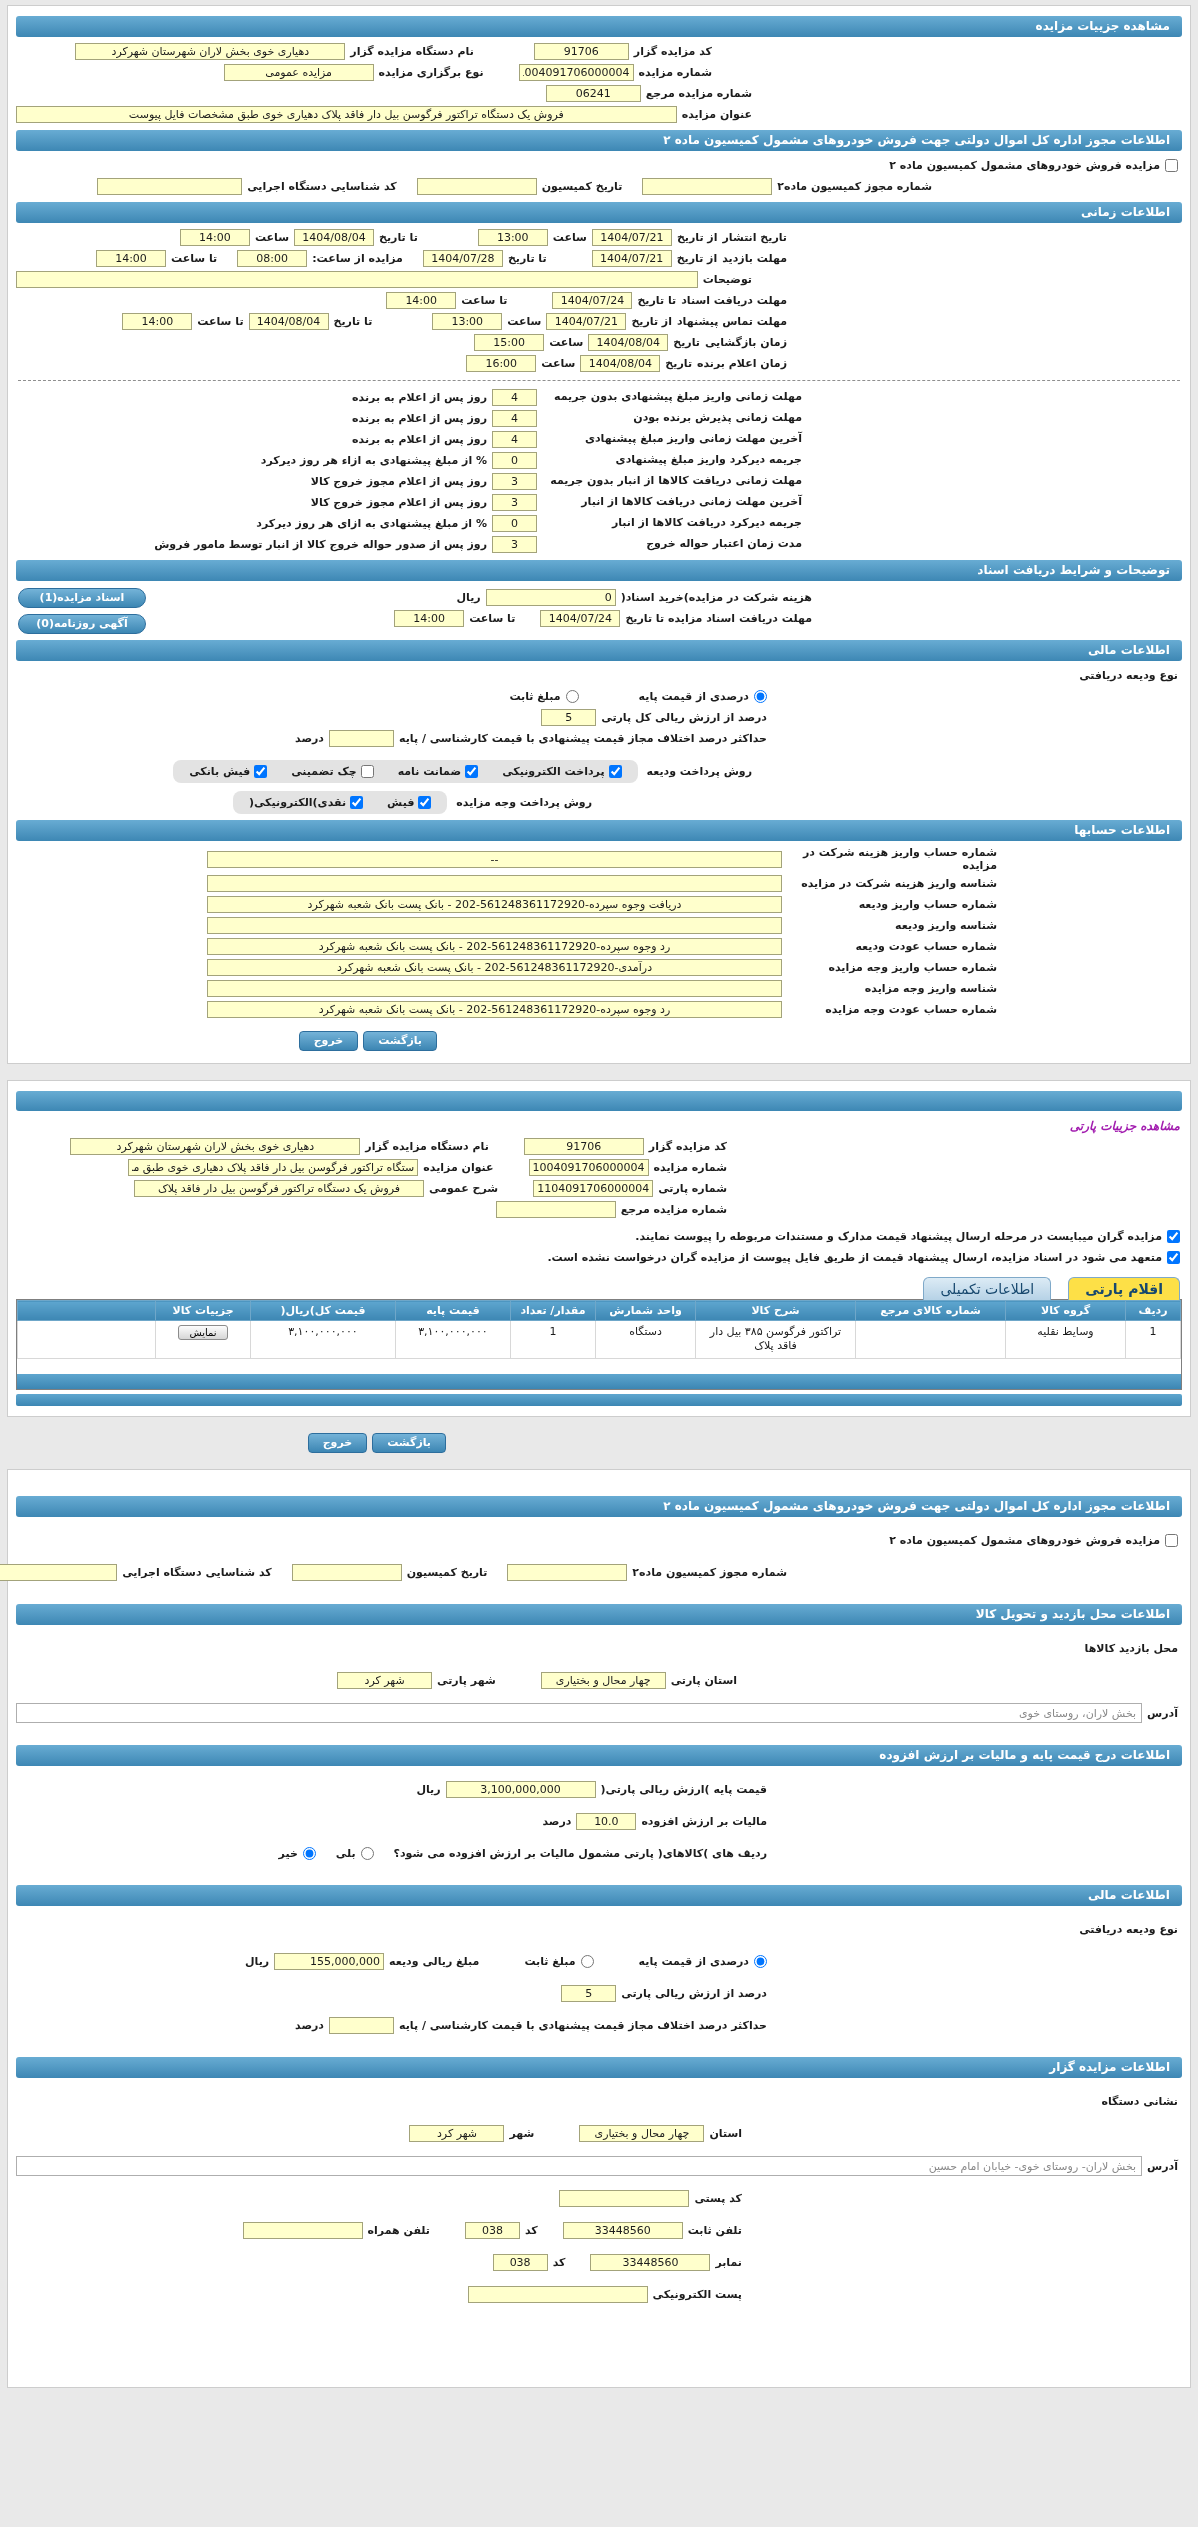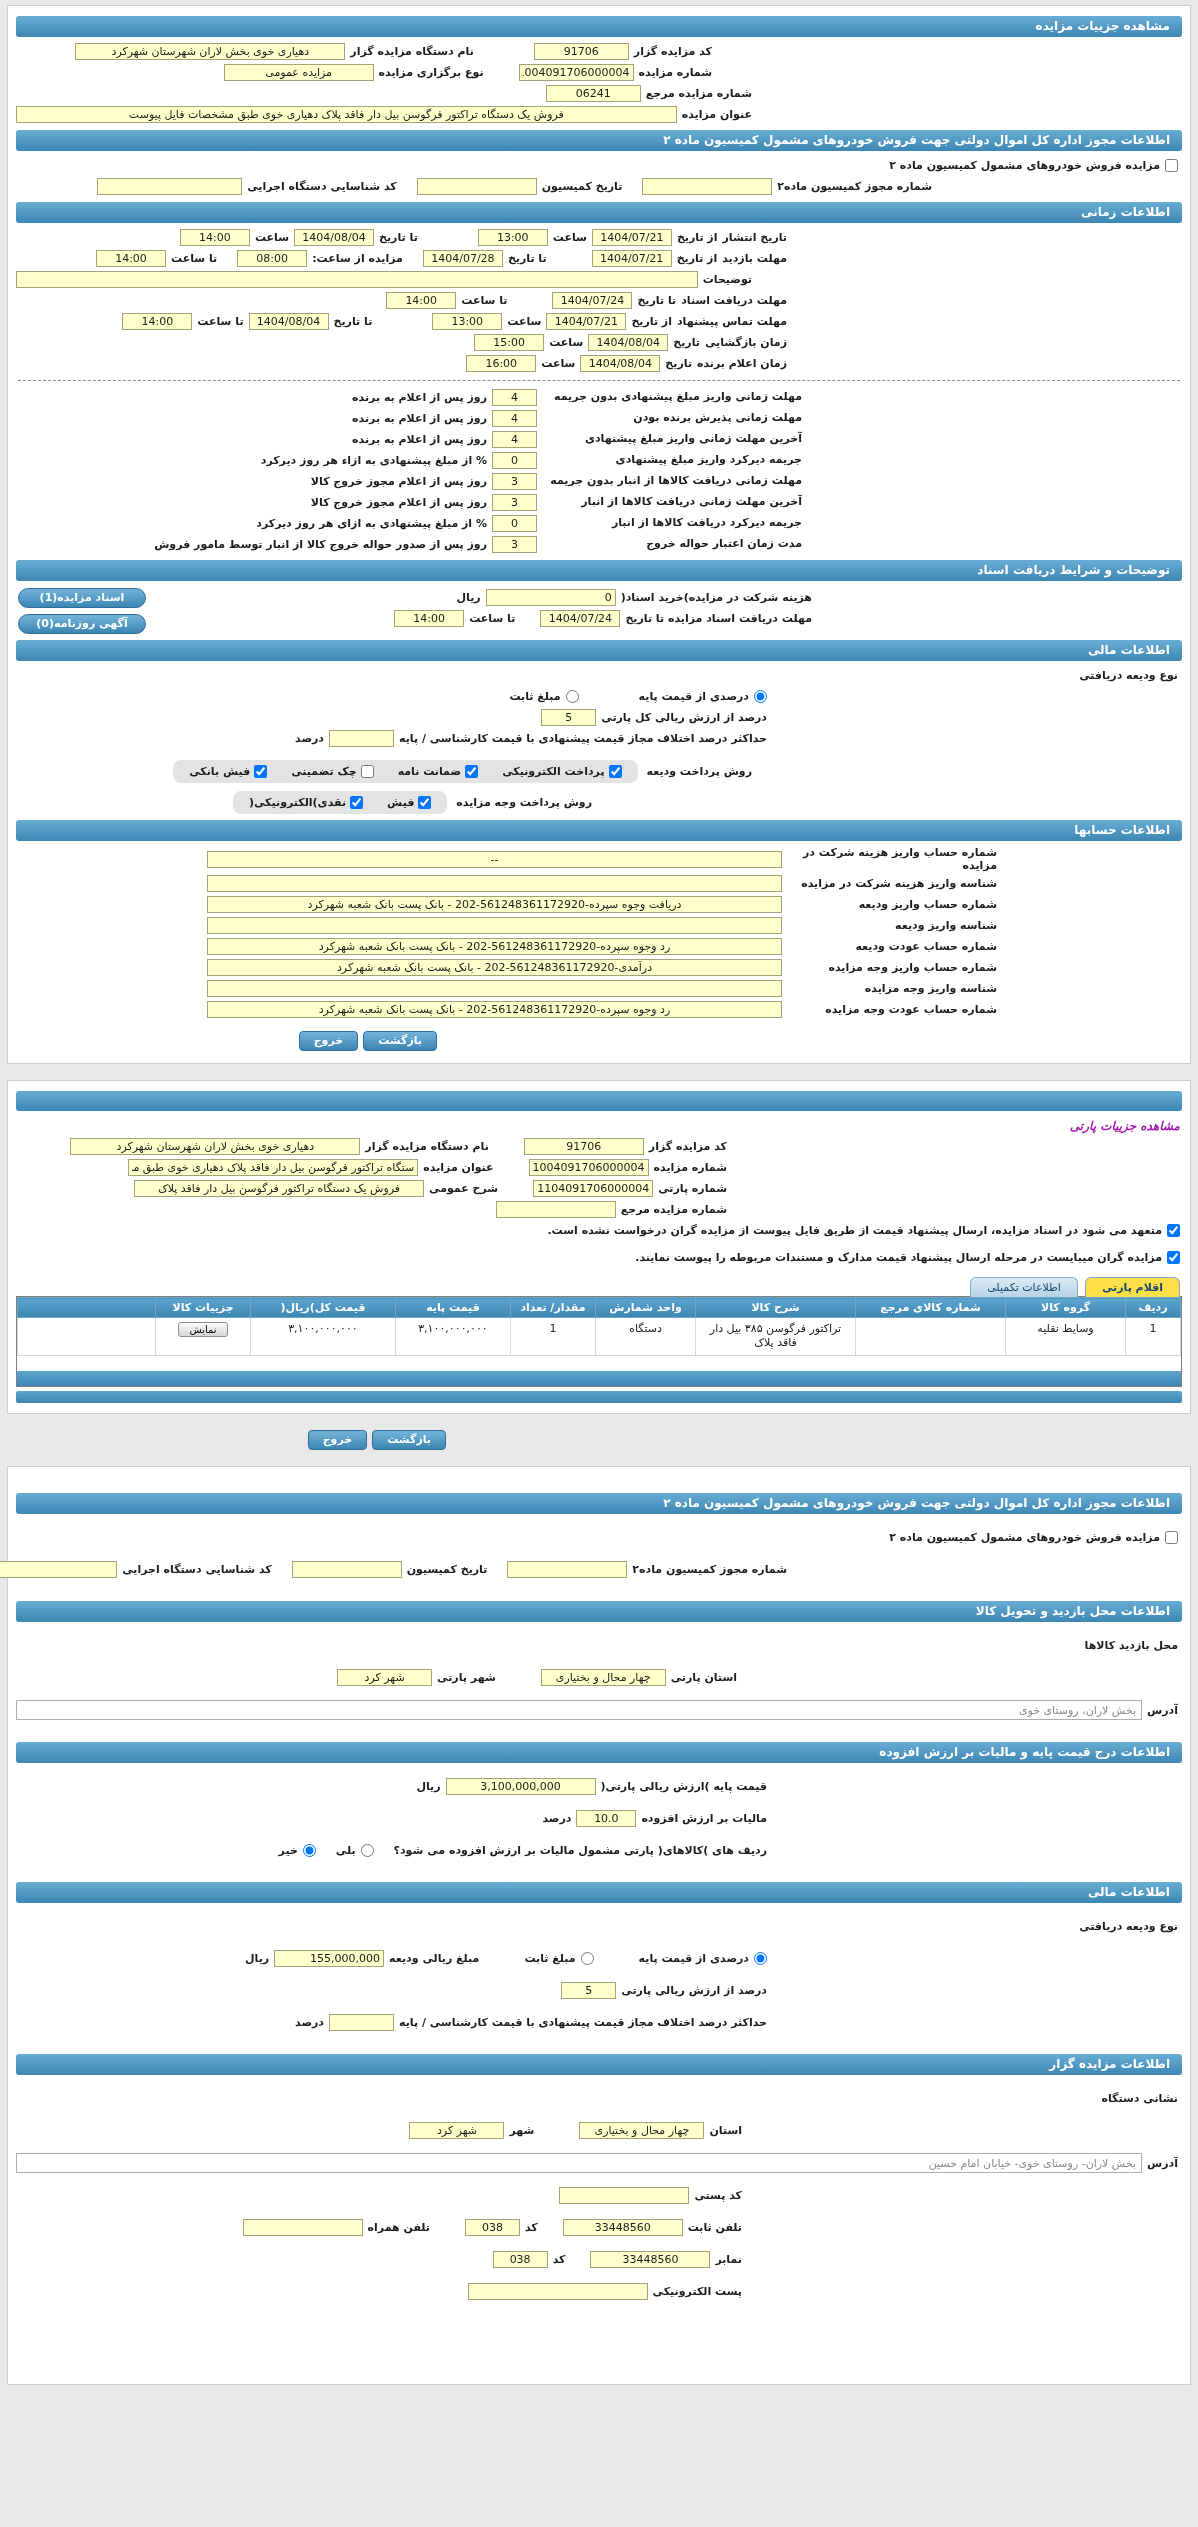--- a/index.html
+++ b/index.html
@@ -24,21 +24,21 @@
   .btn{background:linear-gradient(#74b3d8,#3c86b3);border:1px solid #2d6e9d;color:#fff;font-weight:bold;font-size:11px;font-family:inherit;border-radius:4px;padding:2px 14px 3px;cursor:pointer}
   .pill{border-radius:10px;width:128px;padding:2px 6px 3px;text-align:center}
   .docswrap{display:flex;align-items:flex-start}
   .docsrows{flex:1}
   .docsbtns{display:flex;flex-direction:column;gap:6px;padding:2px 0 0 2px}
   .graybox{display:flex;align-items:center;gap:24px;background:#e3e3e3;border-radius:8px;padding:5px 16px;margin-right:4px}
   .chk{display:flex;align-items:center;gap:4px}
   input[type=checkbox],input[type=radio]{width:13px;height:13px}
   .partytitle{color:#a21caf;font-weight:bold;font-style:italic;font-size:12px}
   .tabs{display:flex;margin:10px 2px -1px 0}
-  .tab{background:linear-gradient(#dcebf5,#b6d2e6);border:1px solid #7fa9c9;border-bottom:none;border-radius:6px 6px 0 0;padding:3px 16px;margin-left:7px;color:#17486e;font-size:11px;cursor:pointer}
+  .tab{background:linear-gradient(#dcebf5,#b6d2e6);border:1px solid #7fa9c9;border-bottom:none;border-radius:6px 6px 0 0;padding:3px 16px;margin-left:17px;color:#17486e;font-size:14px;cursor:pointer}
   .tab.active{background:#fde047;font-weight:bold}
   .tablebox{border:1px solid #7f7f7f;background:#fff}
   table.items{width:100%;border-collapse:collapse;direction:rtl}
   table.items th{background:linear-gradient(#5ea6cf,#3c86b3);color:#fff;font-size:11px;font-weight:bold;border:1px solid #6fa7c9;padding:3px 2px;line-height:1.2}
   table.items td{border:1px solid #d8d8d8;padding:4px 3px;text-align:center;vertical-align:top;font-size:11px;line-height:1.3}
   td.wrap{white-space:normal}
   tr.filler td{height:16px;border:none}
   .minibtn{background:linear-gradient(#fdfdfd,#d6d6d6);border:1px solid #8c8c8c;border-radius:3px;font-size:10px;font-family:inherit;padding:1px 10px;cursor:pointer}
   .tfoot{height:15px;background:linear-gradient(#5ea6cf,#3c86b3)}
   .bottombar{height:12px;background:linear-gradient(#5ea6cf,#3c86b3);margin-top:4px;border-radius:2px}
@@ -342,27 +342,27 @@
       <span class="lbl">شماره پارتی</span>
       <input class="f c w120" readonly="" value="1104091706000004" style="">
       <span class="lbl g30">شرح عمومی</span>
       <input class="f c w290" readonly="" value="فروش یک دستگاه تراکتور فرگوسن بیل دار فاقد پلاک" style="">
     </div>
     <div class="r" style="padding-right:455px">
       <span class="lbl">شماره مزایده مرجع</span>
       <input class="f w120" readonly="" value="" style="">
     </div>
 
+    <div class="r" style="padding-right:2px;margin-top:8px">
+      <input type="checkbox" checked="" style="">
+      <span class="lbl">مزایده گران میبایست در مرحله ارسال پیشنهاد قیمت مدارک و مستندات مربوطه را پیوست نمایند.</span>
+    </div>
     <div class="r" style="padding-right:2px">
       <input type="checkbox" checked="" style="">
       <span class="lbl">متعهد می شود در اسناد مزایده، ارسال پیشنهاد قیمت از طریق فایل پیوست از مزایده گران درخواست نشده است.</span>
-    </div>
-    <div class="r" style="padding-right:2px;margin-top:8px">
-      <input type="checkbox" checked="" style="">
-      <span class="lbl">مزایده گران میبایست در مرحله ارسال پیشنهاد قیمت مدارک و مستندات مربوطه را پیوست نمایند.</span>
     </div>
 
     <div class="tabs">
       <div class="tab active">اقلام پارتی</div>
       <div class="tab">اطلاعات تکمیلی</div>
     </div>
 
     <div class="tablebox">
       <table class="items">
         <colgroup>

